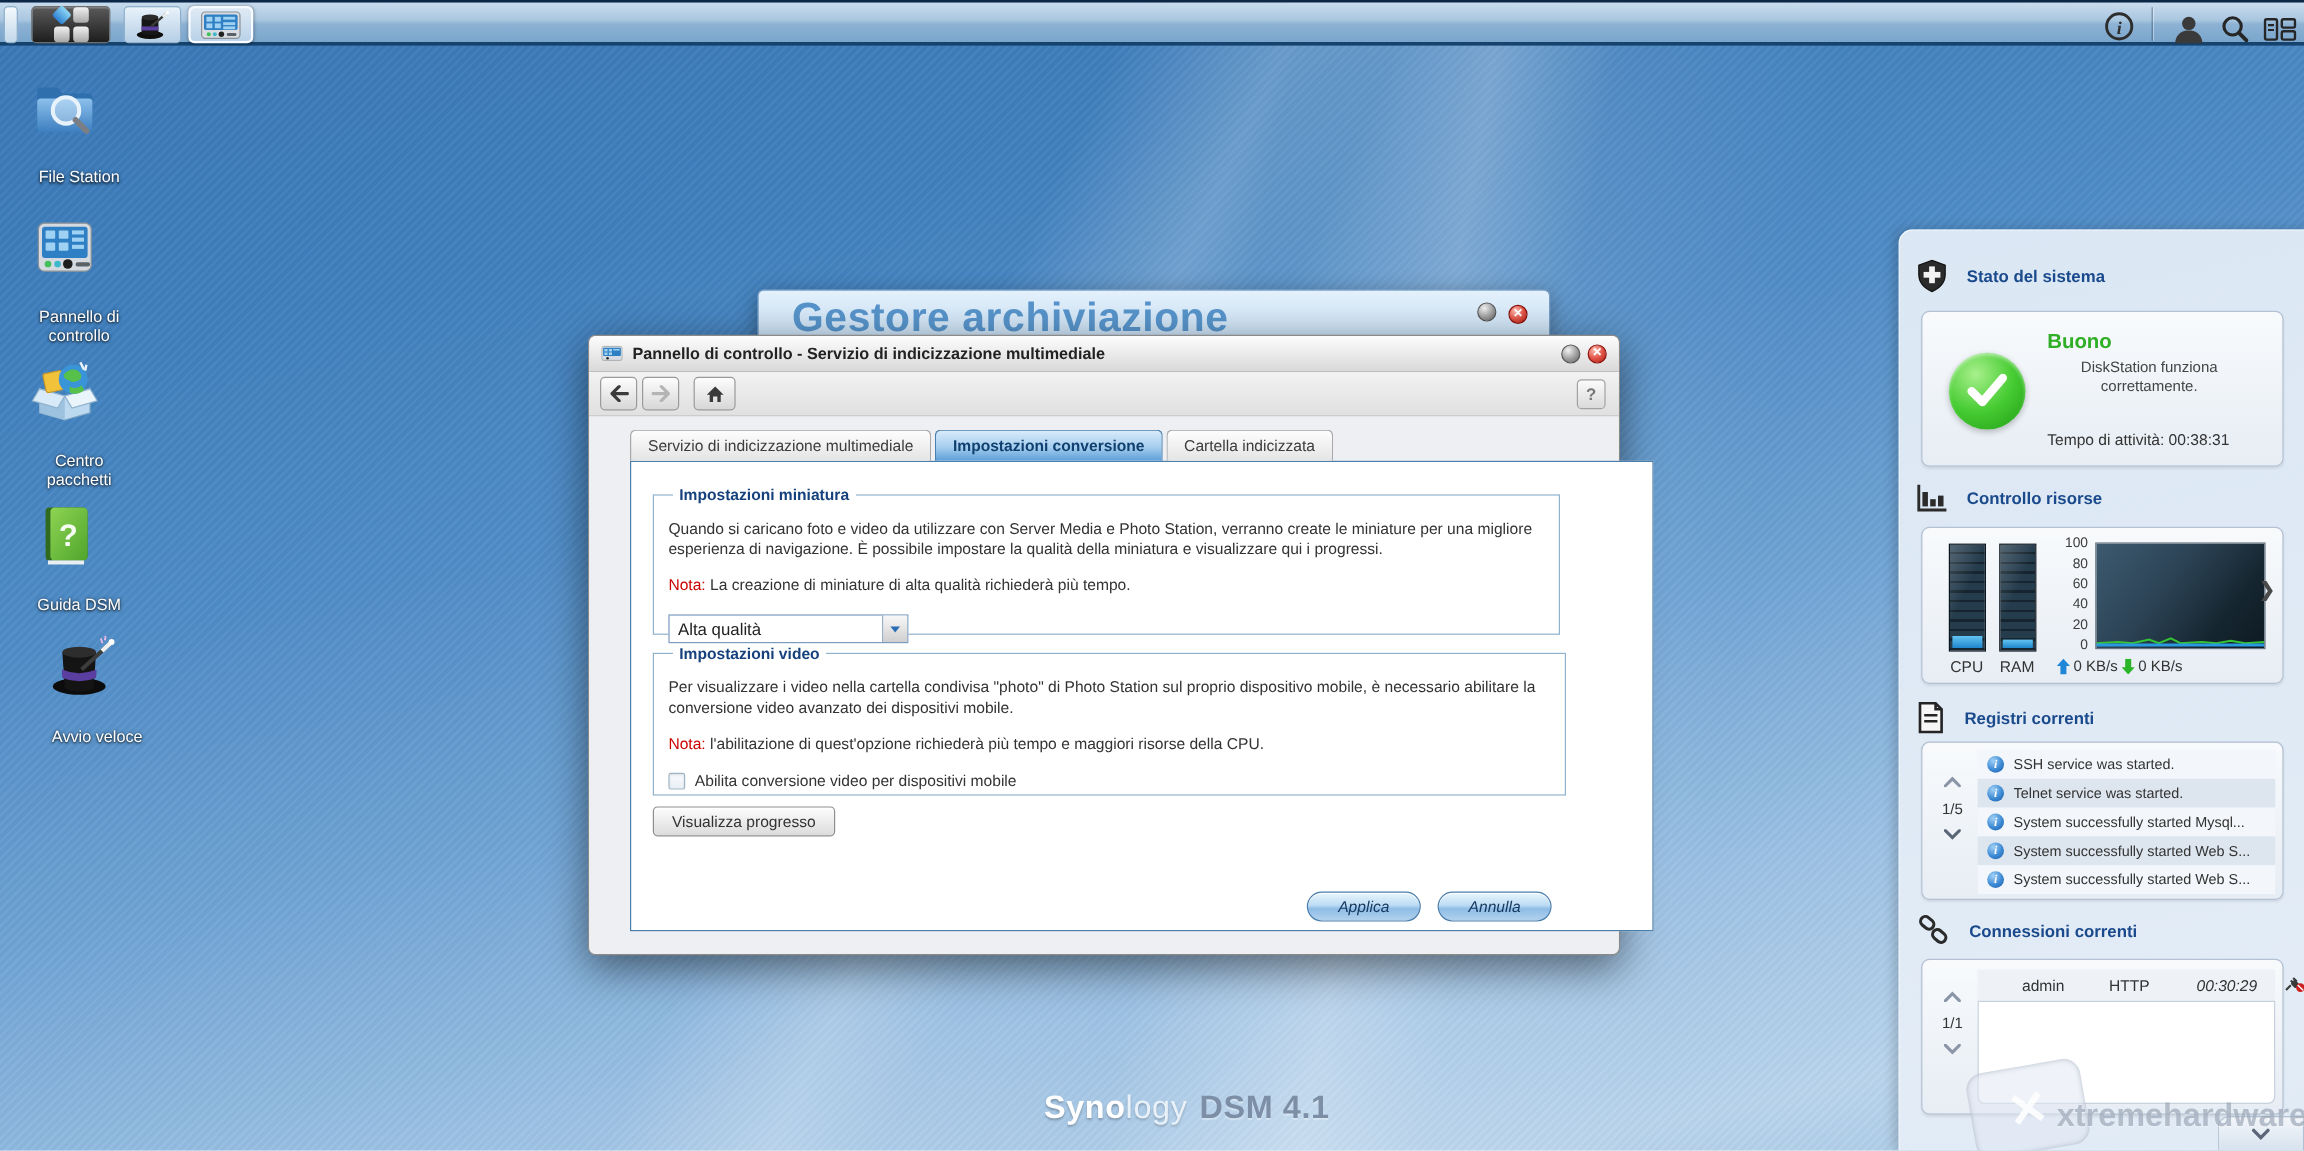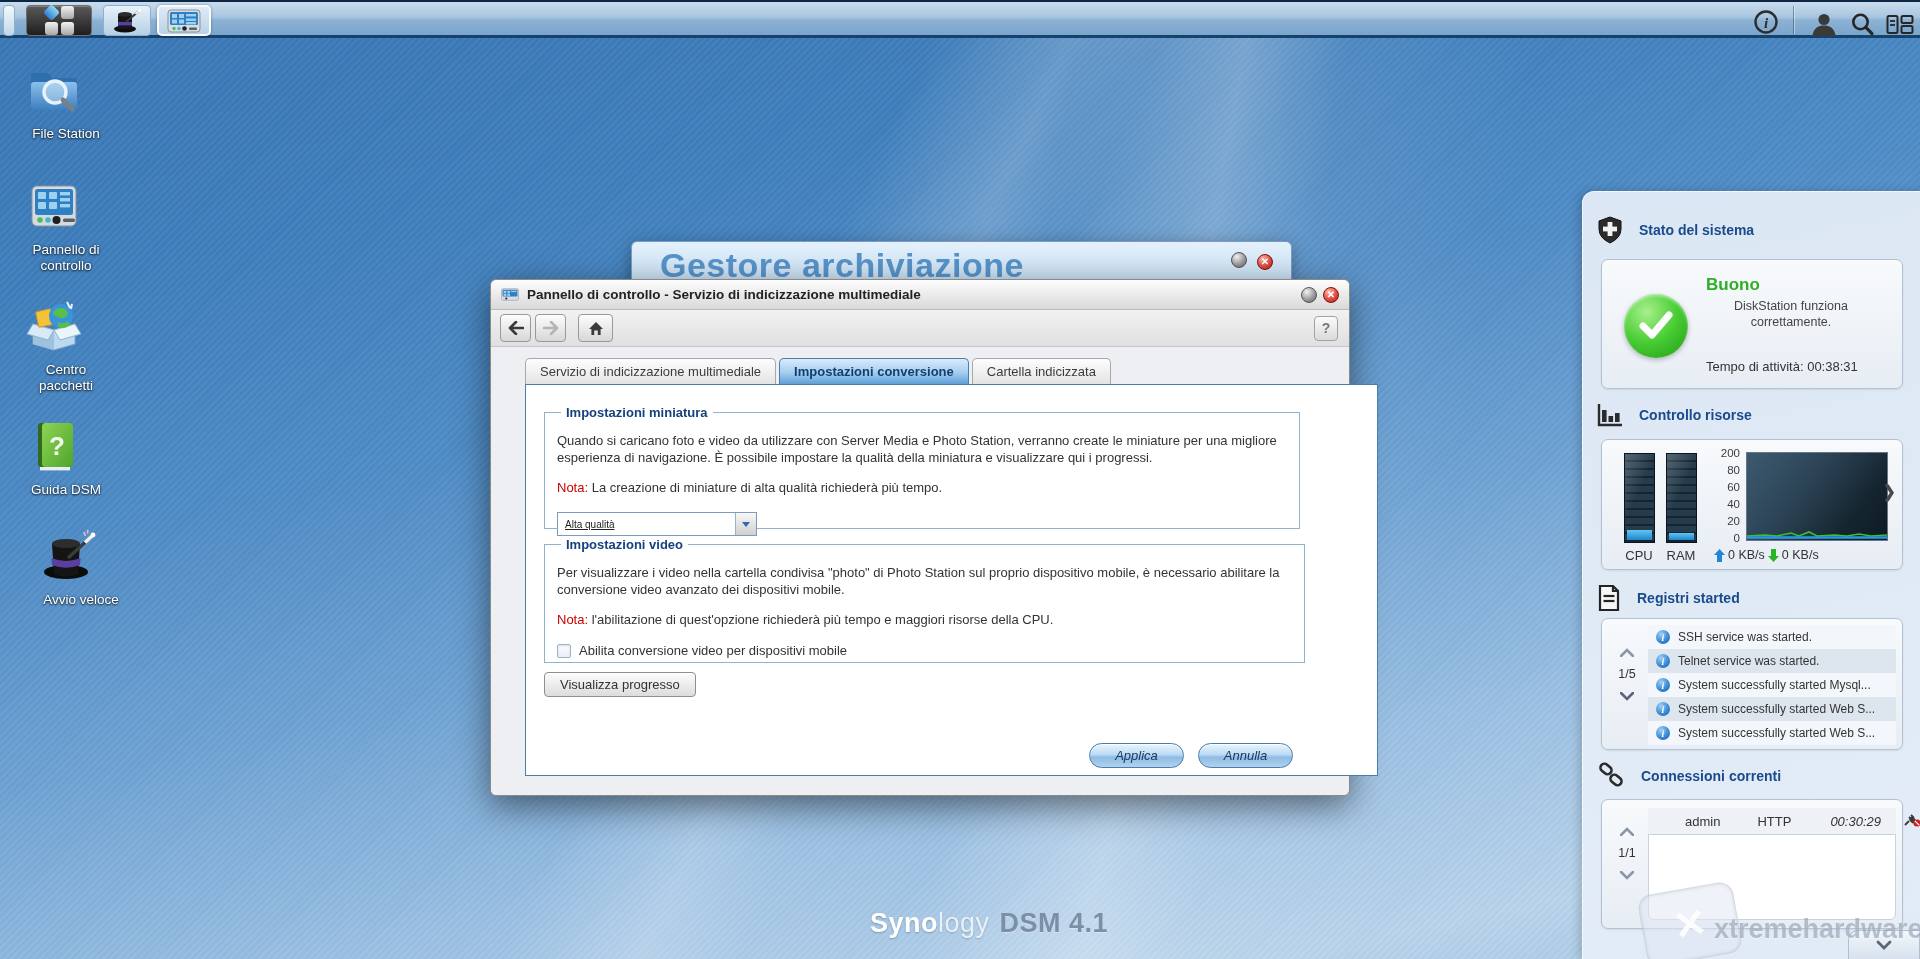--- a/index.html
+++ b/index.html
@@ -25,21 +25,21 @@
   .mm-sq { background:linear-gradient(#f2f2f2,#a8a8a8); border-radius:3px; }
   .mm-diamond { background:linear-gradient(#8ed8f4,#2d7fd2); border-radius:3px; transform:rotate(45deg) scale(0.92); }
   #quick-launch-btn { left:103px; width:48px; background:linear-gradient(#e8f2fa,#b6cfe6); border:1px solid #8fb0cc; }
   #cp-task-btn { left:157px; width:54px; background:linear-gradient(#dfeaf4,#b9d2e8); border:2px solid #f8fbff; border-radius:5px; box-shadow:0 0 3px rgba(0,0,0,0.35); }
   .tb-right { position:absolute; top:0; height:33px; display:flex; align-items:center; }
   #tb-sep { left:1793px; top:4px; width:1px; height:28px; background:rgba(30,60,90,0.45); box-shadow:1px 0 0 rgba(255,255,255,0.4); }
 
   
   .desk-icon { position:absolute; width:108px; text-align:center; cursor:default; }
   .desk-icon .ic { width:58px; height:58px; margin:0 auto; display:block; }
-  .desk-label { margin-top:6px; font-size:13.5px; line-height:16px; color:#fff; text-shadow:0 1px 2px rgba(0,0,0,0.75), 0 0 3px rgba(0,0,0,0.5);padding-left:24px; }
+  .desk-label { margin-top:20px; font-size:13.5px; line-height:16px; color:#fff; text-shadow:0 1px 2px rgba(0,0,0,0.75), 0 0 3px rgba(0,0,0,0.5);padding-left:24px; }
 
   
   #bg-window { left:631px; top:241px; width:661px; height:60px; z-index:5;
     background:linear-gradient(#e4f1fc,#bdd9f1); border:1px solid #7a9cc2; border-bottom:none;
     border-radius:6px 6px 0 0; box-shadow:0 4px 18px rgba(0,0,0,0.35); overflow:hidden; }
   #bg-window-title { position:absolute; left:28px; top:4px; font-size:34px; font-weight:bold; color:#5794cb; letter-spacing:0.5px; }
   .sphere { width:16px; height:16px; border-radius:50%; display:inline-flex; align-items:center; justify-content:center; }
   .sphere-gray { background:radial-gradient(circle at 35% 28%, #f2f2f2, #9c9c9c 55%, #606060 100%); border:1px solid #555; }
   .sphere-red { background:radial-gradient(circle at 35% 28%, #ffc0b4, #e2574a 48%, #b01c12 100%); border:1px solid #8a100a; color:#fff; font-size:10px; font-weight:bold; line-height:1; }
 
@@ -74,21 +74,21 @@
   fieldset.box { position:absolute; left:18px; width:754px; border:1px solid #8fb2cd; background:#fff; padding:6px 12px 10px 12px; }
   fieldset.box legend { font-size:13px; font-weight:bold; color:#16417c; padding:0 5px; margin-left:4px; }
   .body-text { font-size:13px; line-height:17px; color:#333; margin-top:6px; }
   .note-line { font-size:13px; margin-top:14px; }
   .note-label { color:#cc0000; }
   #fieldset-thumb { top:20px; height:124px; }
   #fieldset-video { top:152px; height:126px; }
 
   #quality-select { position:absolute; left:12px; top:92px; width:200px; height:24px; background:#fff;
     border:1px solid #7a9cbf; display:flex; align-items:center; }
-  #quality-select .val { flex:1; font-size:10px; padding-left:7px; color:#222;text-decoration:underline; }
+  #quality-select .val { flex:1; font-size:14px; padding-left:7px; color:#222; }
   #quality-select .dd-btn { width:21px; height:22px; border-left:1px solid #9ab2c8;
     background:linear-gradient(#f8f8f8,#cfcfcf); display:flex; align-items:center; justify-content:center; }
   .dd-arrow { width:0; height:0; border-left:4px solid transparent; border-right:4px solid transparent; border-top:5px solid #2a6db4; }
 
   .cb-row { display:flex; align-items:center; margin-top:16px; }
   .checkbox { width:14px; height:14px; border:1px solid #9fb3c6; background:linear-gradient(#fafcfe,#e9eff5);
     border-radius:2px; margin-right:8px; box-shadow:inset 0 1px 2px rgba(0,0,0,0.12); }
   .cb-label { font-size:13px; color:#333; }
 
   #progress-btn { position:absolute; left:18px; top:287px; height:25px; padding:0 15px;
@@ -440,21 +440,21 @@
     <div class="card" style="top:247px; height:131px;">
       <div class="gauge" style="left:22px;">
           <div class="fill" style="height:10px;"></div>
         </div>
       <div class="gauge-label" style="left:19px;">CPU</div>
       <div class="gauge" style="left:64px;">
           <div class="fill" style="height:7px;"></div>
         </div>
       <div class="gauge-label" style="left:61px;">RAM</div>
 
-      <div class="axis-lbl" style="left:110px; top:7px;">200</div>
+      <div class="axis-lbl" style="left:110px; top:7px;">100</div>
       <div class="axis-lbl" style="left:110px; top:24px;">80</div>
       <div class="axis-lbl" style="left:110px; top:41px;">60</div>
       <div class="axis-lbl" style="left:110px; top:58px;">40</div>
       <div class="axis-lbl" style="left:110px; top:75px;">20</div>
       <div class="axis-lbl" style="left:110px; top:92px;">0</div>
 
       <div id="mini-chart">
         <svg width="140" height="87" viewBox="0 0 140 87" style="position:absolute; left:0; top:0;">
           <path d="M0 83 L18 82 L30 83 L44 80 L52 83 L62 79 L70 83 L88 82 L100 83 L112 81 L124 83 L140 82" stroke="#35c435" stroke-width="1.6" fill="none"></path>
           <path d="M0 84.5 L140 84.5" stroke="#2a9ae0" stroke-width="2.4" fill="none"></path>
@@ -473,21 +473,21 @@
       <div id="res-more">❯</div>
     </div>
 
     <div class="widget-header" style="left:14px; top:392px;">
       <svg width="24" height="28" viewBox="0 0 24 28">
         <path d="M3 2 H16 L21 7 V26 H3 Z" fill="#f6f6f6" stroke="#242424" stroke-width="2.2"></path>
         <path d="M16 2 L16 7 L21 7" fill="none" stroke="#242424" stroke-width="2.2"></path>
         <line x1="6.5" y1="12" x2="17.5" y2="12" stroke="#242424" stroke-width="2.2"></line>
         <line x1="6.5" y1="17" x2="17.5" y2="17" stroke="#242424" stroke-width="2.2"></line>
       </svg>
-      <span class="widget-title">Registri started</span>
+      <span class="widget-title">Registri correnti</span>
     </div>
     <div class="card" style="top:426px; height:132px;">
       <div class="pager" style="top:24px;">
         <svg width="14" height="9" viewBox="0 0 14 9">
             <path d="M1 8 L7 2 L13 8" stroke="#8a96a8" stroke-width="2.6" fill="none" stroke-linecap="round"></path>
           </svg>
         <div class="pg">1/5</div>
         <svg width="14" height="9" viewBox="0 0 14 9">
             <path d="M1 1 L7 7 L13 1" stroke="#5a6678" stroke-width="2.6" fill="none" stroke-linecap="round"></path>
           </svg>

